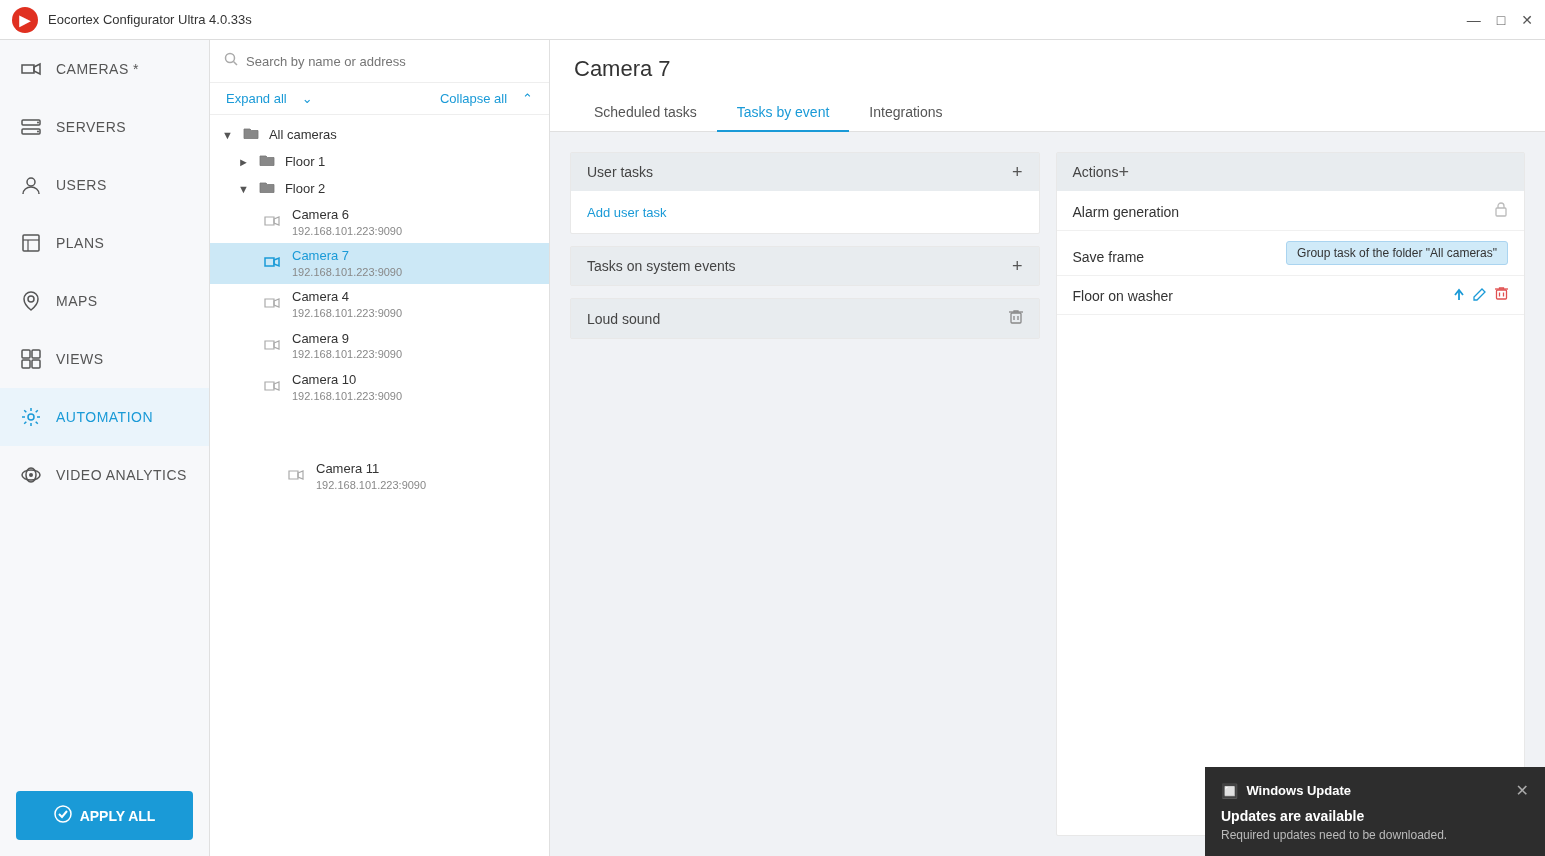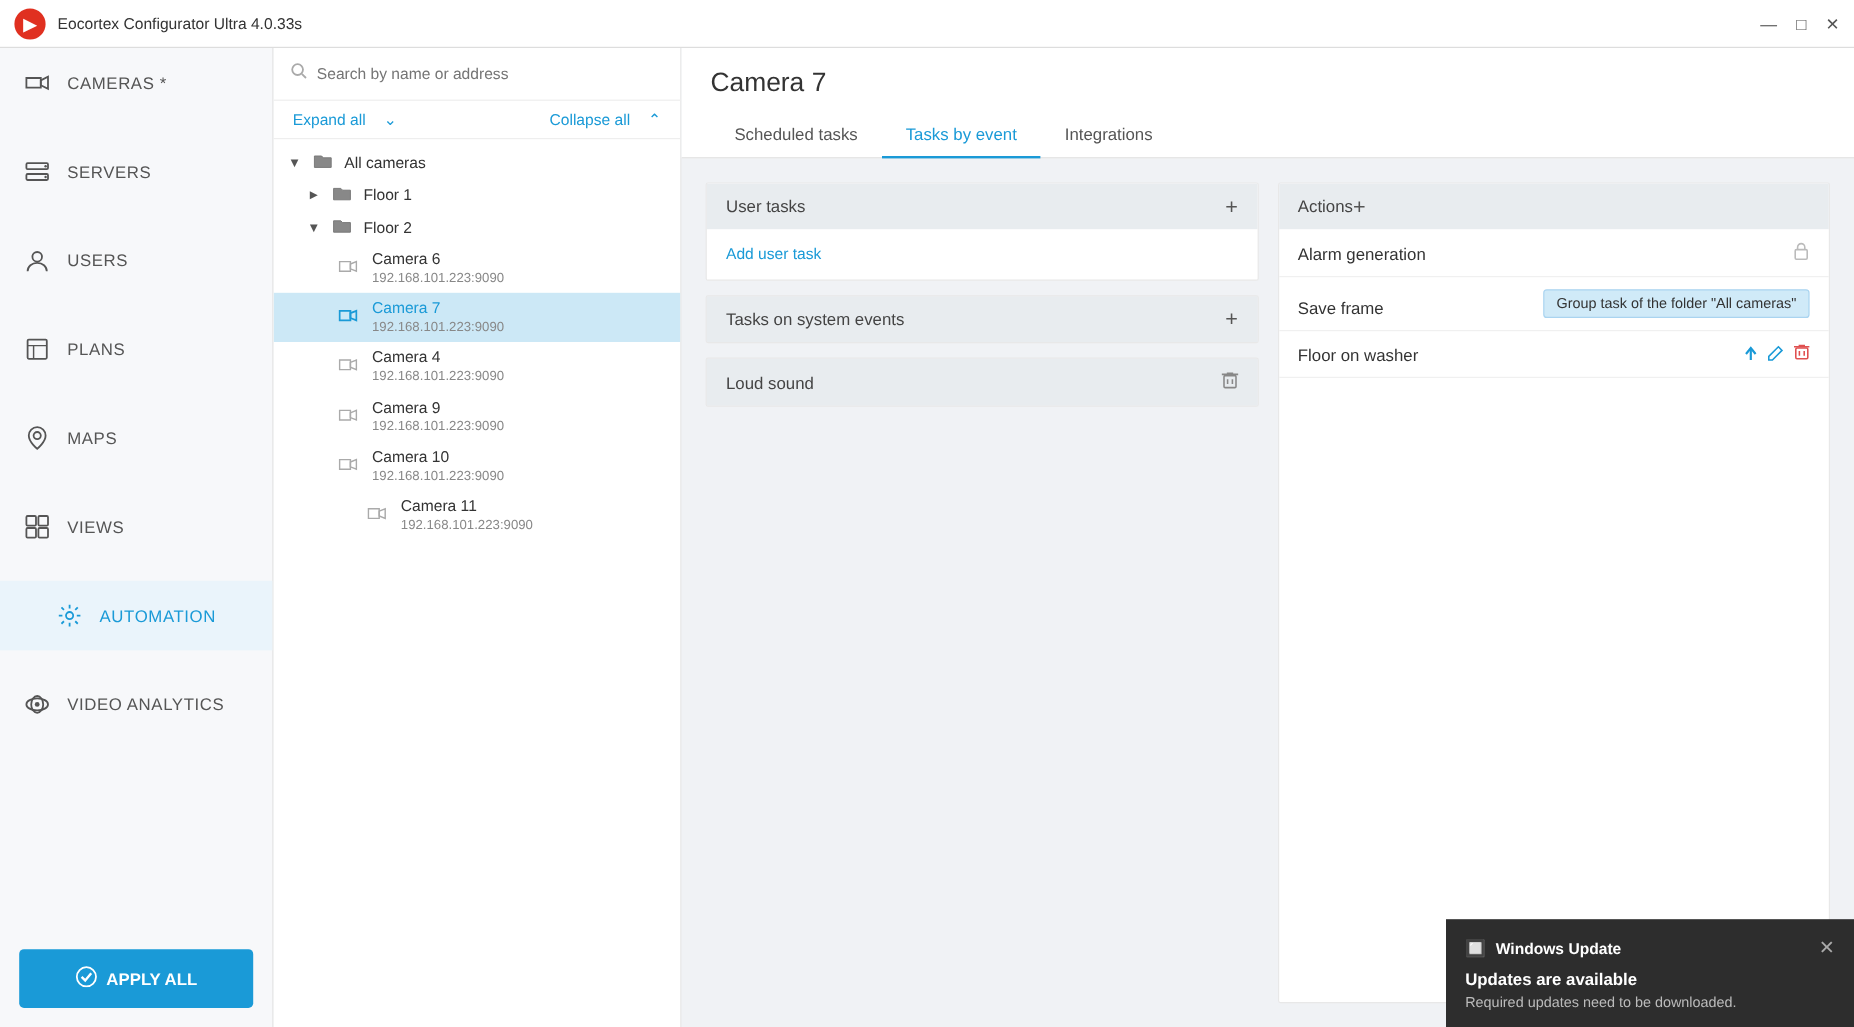--- a/index.html
+++ b/index.html
@@ -18,29 +18,29 @@
     }
     .titlebar-title { font-size: 13px; color: #333; }
     .titlebar-controls { display: flex; gap: 16px; }
     .titlebar-btn { background: none; border: none; cursor: pointer; font-size: 14px; color: #555; }
 
     
     .app-body { display: flex; height: calc(856px - 40px); }
 
     
     .leftnav {
-      width: 228px; background: #f7f8fa; border-right: 1px solid #e0e0e0;
-      display: flex; flex-direction: column; gap: 16px;
+      width: 210px; background: #f7f8fa; border-right: 1px solid #e0e0e0;
+      display: flex; flex-direction: column;
     }
     .nav-item {
       display: flex; align-items: center; gap: 14px; padding: 18px 20px;
       cursor: pointer; color: #555; font-size: 14px; font-weight: 500;
       text-transform: uppercase; letter-spacing: 0.5px;
     }
-    .nav-item.active { color: #1a9ad7; background: #eaf4fb; justify-content: center; }
+    .nav-item.active { color: #1a9ad7; background: #eaf4fb; }
     .nav-icon { width: 22px; height: 22px; display: flex; align-items: center; justify-content: center; }
     .nav-apply {
       margin: auto 16px 16px 16px;
       background: #1a9ad7; color: #fff; border: none; border-radius: 4px;
       padding: 14px; font-size: 14px; font-weight: 600; cursor: pointer;
       display: flex; align-items: center; justify-content: center; gap: 8px;
     }
 
     
     .camera-panel {
@@ -380,21 +380,21 @@
             <polygon points="1,2 10,2 10,10 1,10" stroke="#aaa" stroke-width="1.2" fill="none"></polygon>
             <polygon points="10,4 15,2 15,10 10,8" stroke="#aaa" stroke-width="1.2" fill="none"></polygon>
           </svg>
         </span>
         <div class="tree-label" style="margin-left:6px;">
           <span class="name">Camera 10</span>
           <span class="addr">192.168.101.223:9090</span>
         </div>
       </div>
 
-      <div class="tree-row" style="padding-left:78px;">
+      <div class="tree-row" style="padding-left:78px;margin-top:48px;">
         <span style="color:#aaa;">
           <svg width="16" height="12" viewBox="0 0 16 12" fill="none">
             <polygon points="1,2 10,2 10,10 1,10" stroke="#aaa" stroke-width="1.2" fill="none"></polygon>
             <polygon points="10,4 15,2 15,10 10,8" stroke="#aaa" stroke-width="1.2" fill="none"></polygon>
           </svg>
         </span>
         <div class="tree-label" style="margin-left:6px;">
           <span class="name">Camera 11</span>
           <span class="addr">192.168.101.223:9090</span>
         </div>

